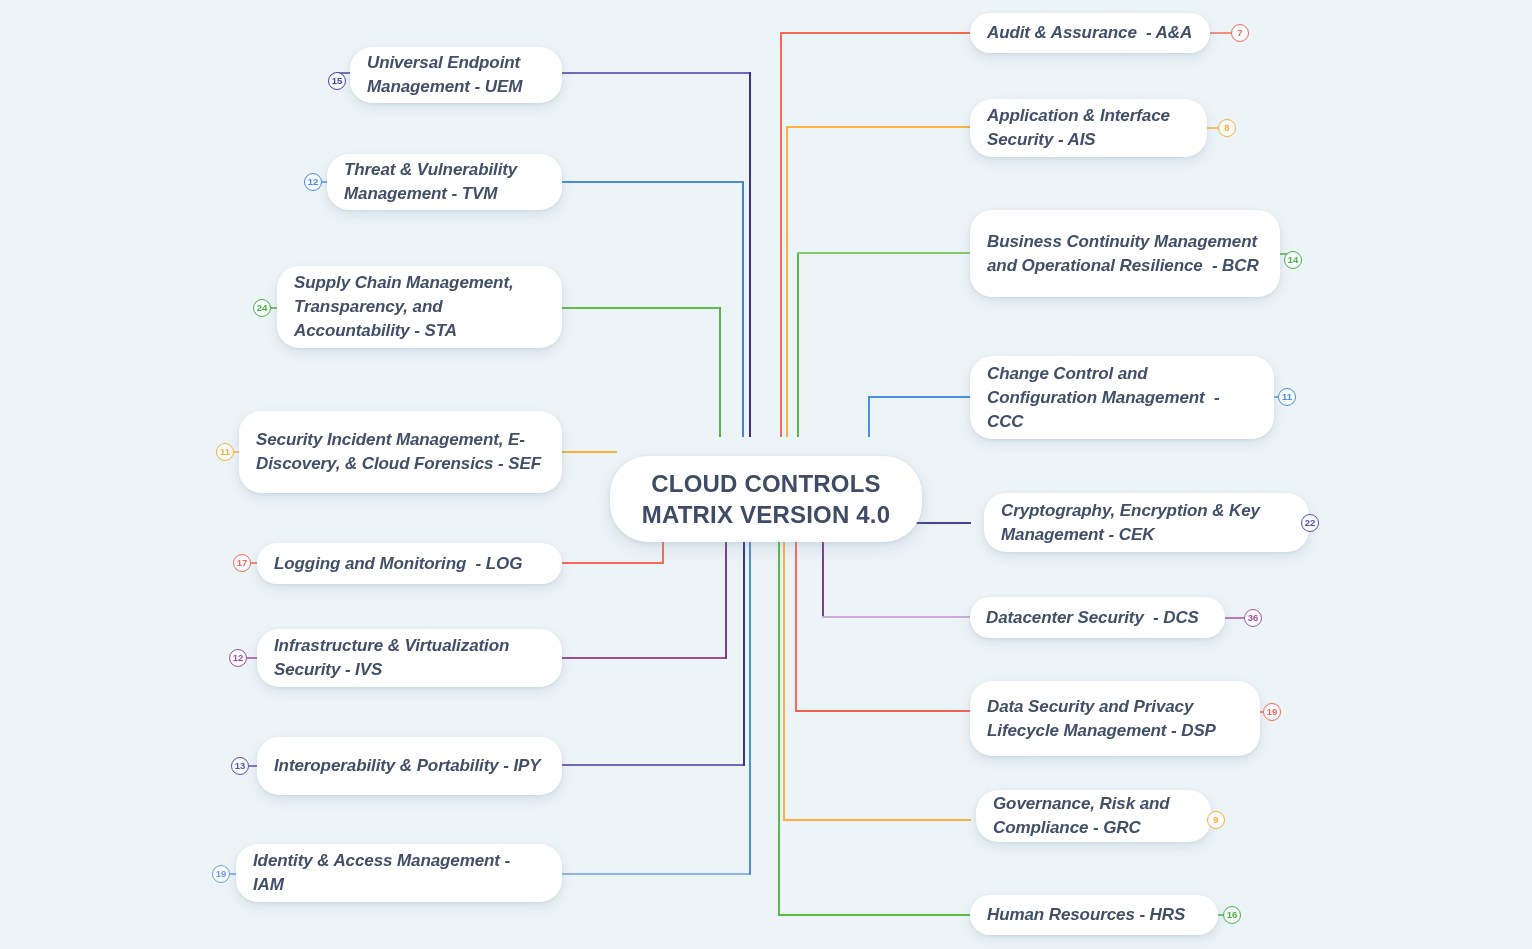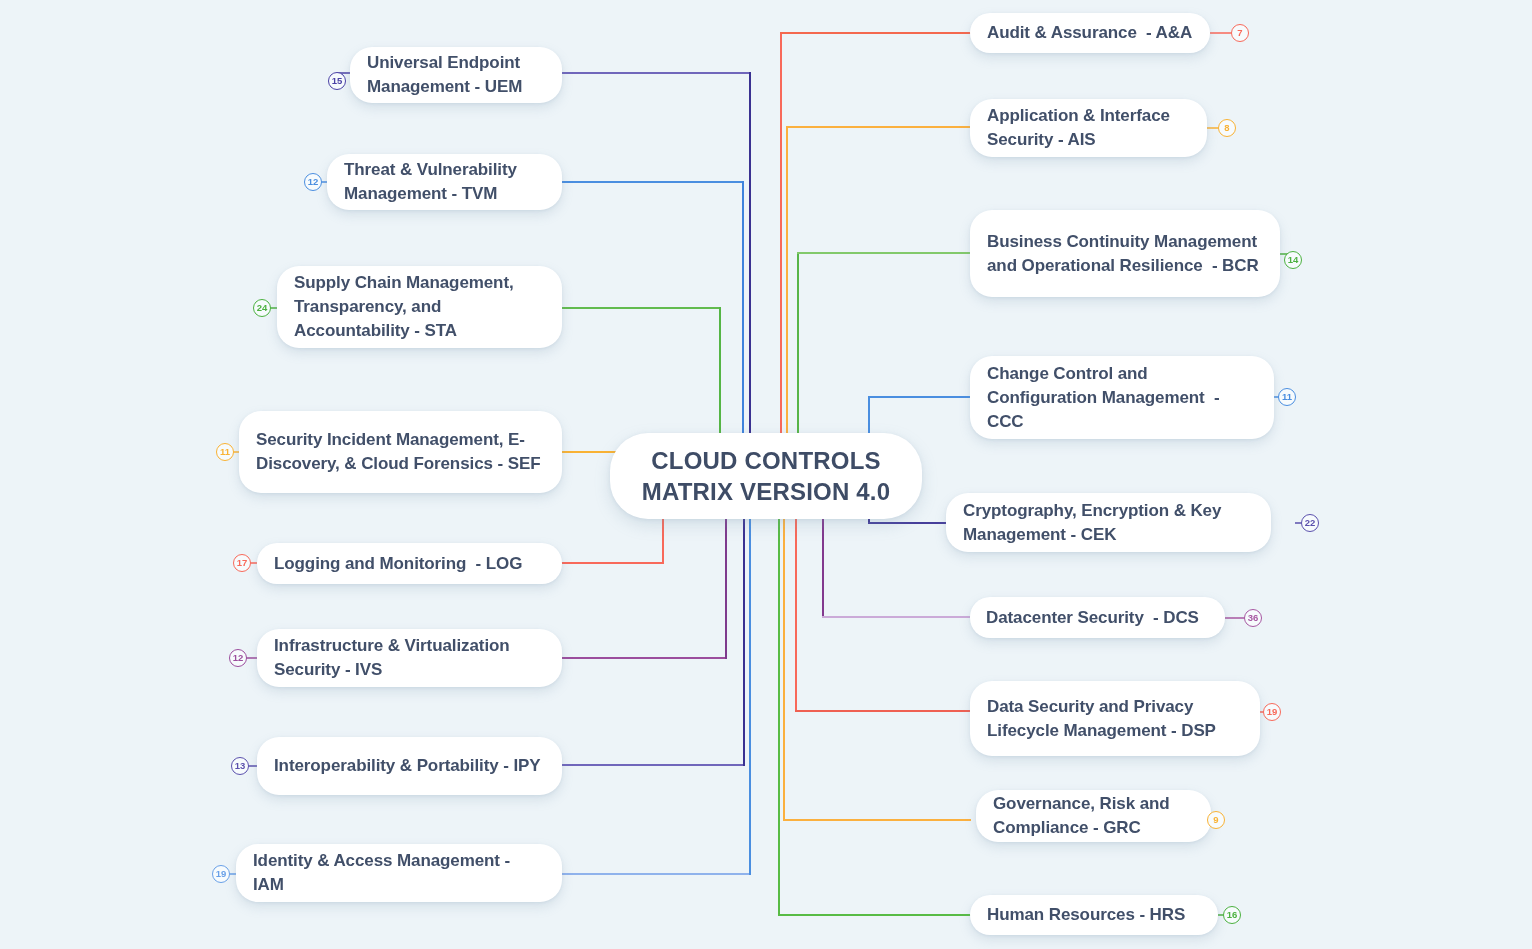--- a/index.html
+++ b/index.html
@@ -17,29 +17,30 @@
     border-radius:22px;
     box-shadow:0 5px 12px rgba(120,150,175,.20), 0 1px 3px rgba(120,150,175,.14);
     display:flex;align-items:center;
     box-sizing:border-box;
     padding:4px 17px;
   }
   .node .label{
     font-size:17px;line-height:24px;font-weight:700;
     color:#414f69;letter-spacing:-0.1px;
     white-space:pre-wrap;
+    font-style:italic;
   }
   .node.single{border-radius:20px;}
   .node.single .label{white-space:pre;}
   .center-node{
     position:absolute;z-index:3;
     background:#ffffff;border-radius:38px;
     box-shadow:0 6px 16px rgba(120,150,175,.22), 0 1px 4px rgba(120,150,175,.15);
     display:flex;align-items:center;justify-content:center;
-    box-sizing:border-box;padding:6px 12px;text-align:center;
+    box-sizing:border-box;padding:6px 12px;text-align:center;margin-top:23px;
   }
   .center-node .label{
     font-size:24px;line-height:31px;font-weight:700;
     color:#3e4c66;letter-spacing:0.2px;white-space:pre-wrap;
   }
   .badge{
     position:absolute;z-index:2;
     width:18px;height:18px;box-sizing:border-box;
     background:#f7fbfd;
     border:1.5px solid currentColor;
@@ -147,21 +148,21 @@
     </div>
   <div class="node" style="left:970px;top:99px;width:237px;height:58px;">
     <span class="label">Application &amp; Interface Security - AIS</span>
     </div>
   <div class="node" style="left:970px;top:210px;width:310px;height:87px;">
     <span class="label">Business Continuity Management and Operational Resilience  - BCR</span>
     </div>
   <div class="node" style="left:970px;top:356px;width:304px;height:83px;">
     <span class="label">Change Control and Configuration Management  - CCC</span>
     </div>
-  <div class="node" style="left:946px;top:493px;width:325px;height:59px;">
+  <div class="node" style="left:984px;top:493px;width:325px;height:59px;">
     <span class="label">Cryptography, Encryption &amp; Key Management - CEK</span>
     </div>
   <div class="node single" style="left:970px;top:597px;width:255px;height:41px;padding:4px 16px;">
     <span class="label">Datacenter Security  - DCS</span>
     </div>
   <div class="node" style="left:970px;top:681px;width:290px;height:75px;">
     <span class="label">Data Security and Privacy Lifecycle Management - DSP</span>
     </div>
   <div class="node" style="left:976px;top:790px;width:235px;height:52px;">
     <span class="label">Governance, Risk and Compliance - GRC</span>

